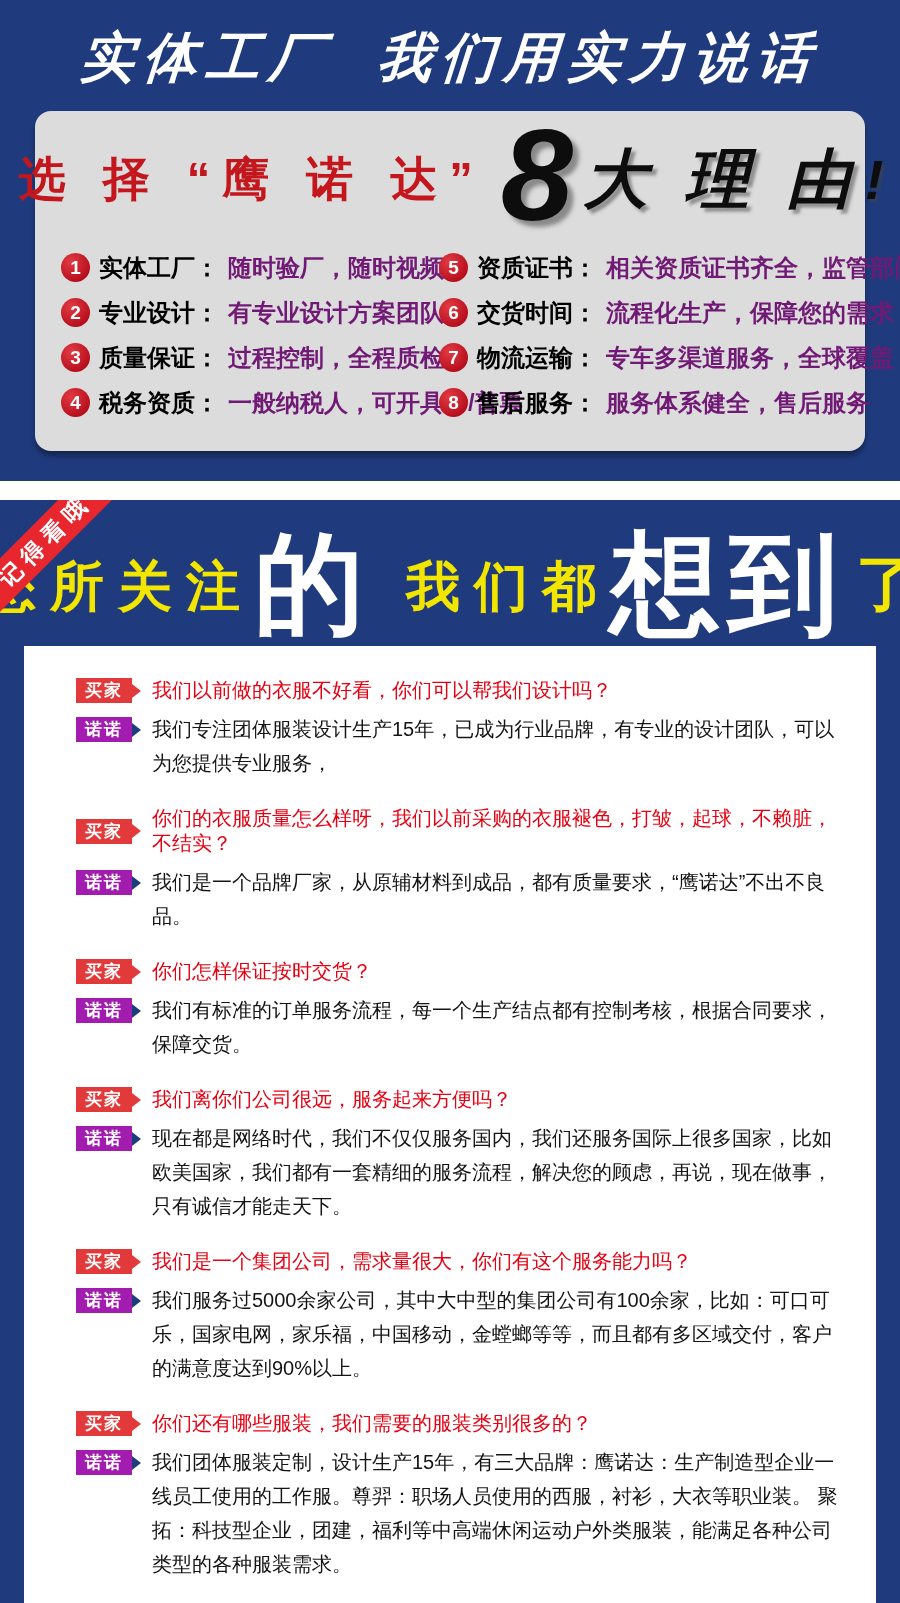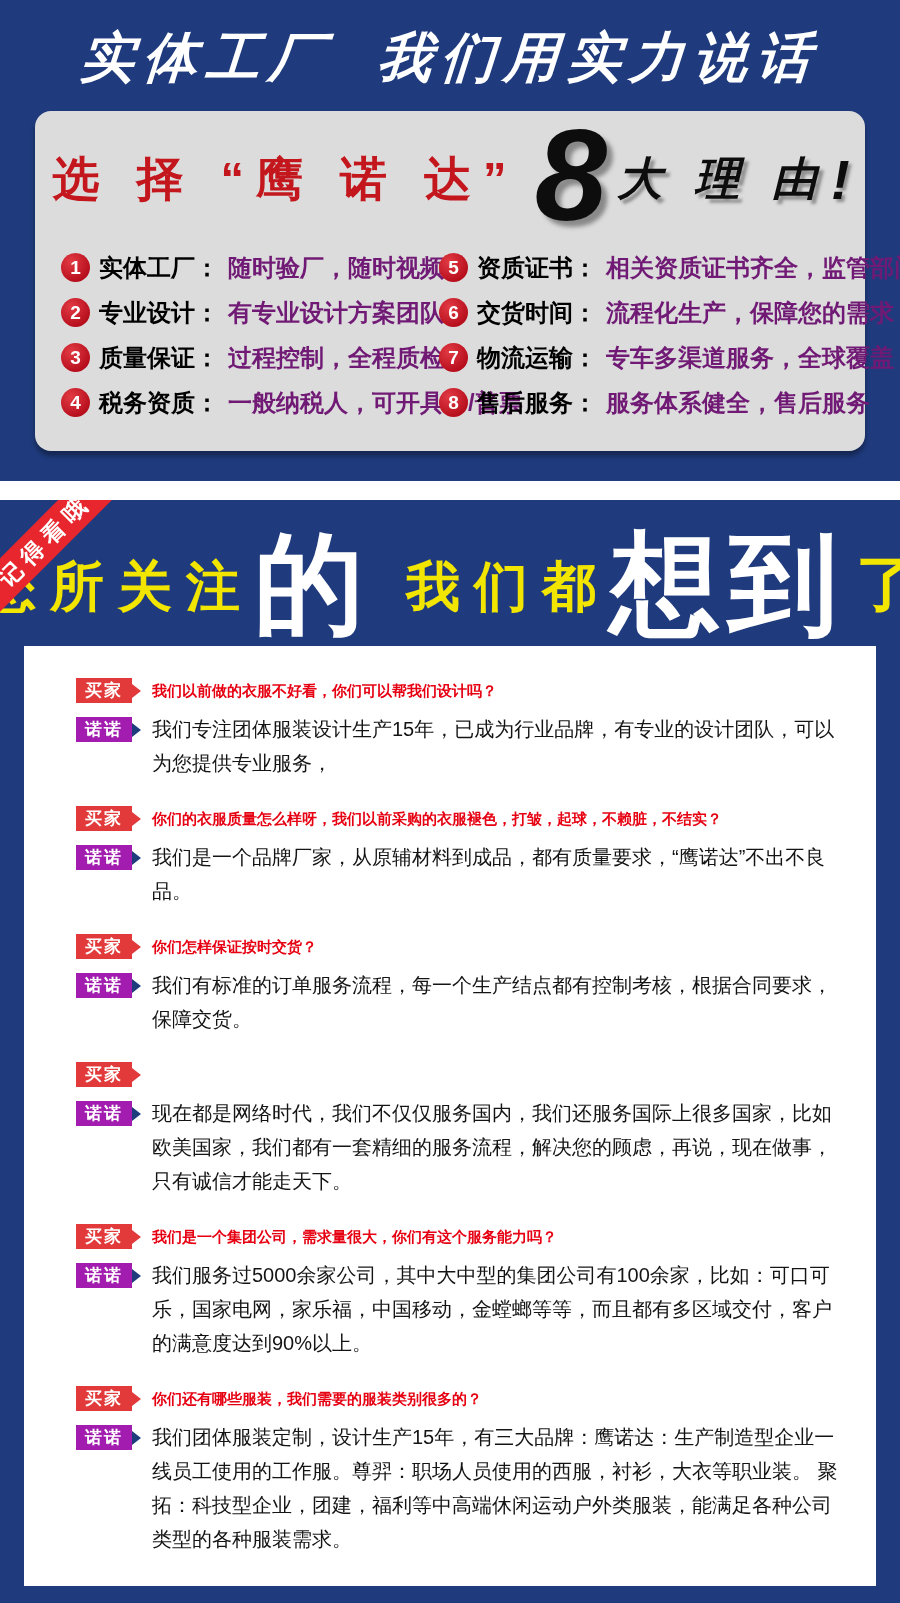--- a/index.html
+++ b/index.html
@@ -47,21 +47,21 @@
     color: #0d0d0d;
     font-size: 130px;
     line-height: 1;
     font-weight: 900;
     font-style: italic;
     margin: -8px 10px 0 16px;
     text-shadow: 6px 6px 4px rgba(70,70,70,0.55);
   }
   .t-suffix {
     color: #0d0d0d;
-    font-size: 45px;
+    font-size: 64px;
     font-weight: 900;
     font-style: italic;
     letter-spacing: 10px;
     text-shadow: 4px 4px 3px rgba(70,70,70,0.5);
   }
   .t-bang {
     color: #0d0d0d;
     font-size: 56px;
     font-weight: bold;
     font-style: italic;
@@ -158,21 +158,21 @@
     left: 100%; top: 50%;
     margin-top: -7px;
     border: 7px solid transparent;
     border-right-width: 0;
     border-left-width: 9px;
   }
   .tag.buyer { background: #e23a3a; }
   .tag.buyer::after { border-left-color: #e23a3a; }
   .tag.seller { background: #a21caf; }
   .tag.seller::after { border-left-color: #1e3d7c; }
-  .q-text { margin: 0; color: #e60012; font-size: 15px; font-weight: bold; line-height: 25px; }
+  .q-text { margin: 0; color: #e60012; font-size: 20px; font-weight: normal; line-height: 25px; }
   .a-text { margin: 0; color: #141414; font-size: 20px; line-height: 34px; }
 </style>
 </head>
 <body>
 
 <header class="top">
   <div class="top-headline">实体工厂 我们用实力说话</div>
 
   <div class="card">
     <div class="card-title">
@@ -279,20 +279,21 @@
         </div>
         <div class="qa-row a">
           <span class="tag seller">诺诺</span>
           <p class="a-text">我们有标准的订单服务流程，每一个生产结点都有控制考核，根据合同要求，保障交货。</p>
         </div>
       </div>
 
       <div class="qa-block">
         <div class="qa-row q">
           <span class="tag buyer">买家</span>
+          <p class="q-text">我们离你们公司很远，服务起来方便吗？</p>
         </div>
         <div class="qa-row a">
           <span class="tag seller">诺诺</span>
           <p class="a-text">现在都是网络时代，我们不仅仅服务国内，我们还服务国际上很多国家，比如欧美国家，我们都有一套精细的服务流程，解决您的顾虑，再说，现在做事，只有诚信才能走天下。</p>
         </div>
       </div>
 
       <div class="qa-block">
         <div class="qa-row q">
           <span class="tag buyer">买家</span>

